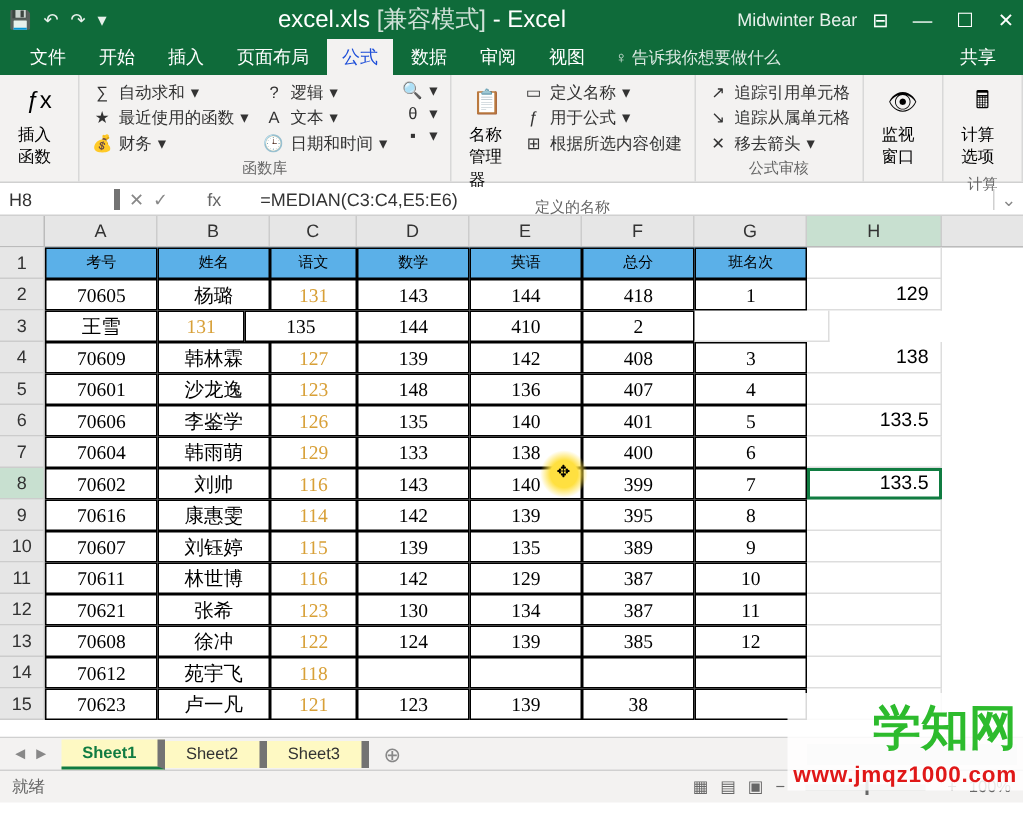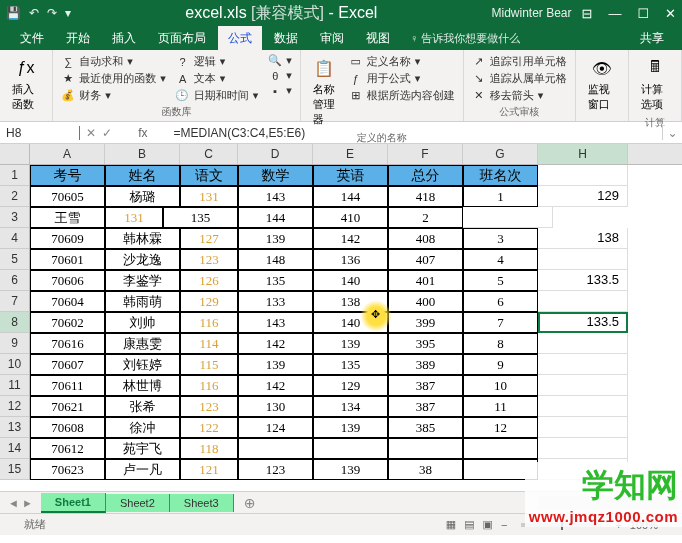--- a/index.html
+++ b/index.html
@@ -22,59 +22,59 @@
   .ribbon { background: #f3f2f1; height: 72px; display: flex; border-bottom: 1px solid #d0d0d0; font-size: 11px; }
   .ribbon .group { border-right: 1px solid #d8d8d8; padding: 4px 8px 2px; display: flex; flex-direction: column; justify-content: space-between; }
   .ribbon .group .glabel { text-align: center; color: #666; font-size: 10px; margin-top: 2px; }
   .ribbon .big-btn { display: flex; flex-direction: column; align-items: center; gap: 2px; padding: 2px 4px; }
   .ribbon .big-btn .icon { width: 24px; height: 24px; display: flex; align-items: center; justify-content: center; font-size: 16px; }
   .ribbon .items { display: flex; flex-direction: column; gap: 2px; }
   .ribbon .item { display: flex; align-items: center; gap: 4px; white-space: nowrap; color: #333; }
   .ribbon .item .icon { width: 14px; text-align: center; }
   
   .namebox-row { height: 22px; display: flex; align-items: center; border-bottom: 1px solid #d0d0d0; background: #fff; }
-  .namebox { width: 80px; border-right: 1px solid #737373; padding: 0 6px; font-size: 12px; color: #333; }
+  .namebox { width: 80px; border-right: 4px solid #737373; padding: 0 6px; font-size: 12px; color: #333; }
   .fx-controls { padding: 0 6px; display: flex; gap: 6px; color: #888; }
   .fx-label { margin: 0 20px; color: #666; }
   .formula-input { flex: 1; padding: 0 6px; font-size: 12px; color: #333; background: transparent; border: none; }
   .formula-expand { width: 20px; text-align: center; color: #888; border-left: 1px solid #d0d0d0; }
   
   .grid-area { position: relative; height: 347px; overflow: hidden; display: flex; background: #fff; }
   .gutter { width: 30px; background: #e6e6e6; border-right: 1px solid #bbb; }
   .gutter .rowhead { height: 21px; border-bottom: 1px solid #ccc; text-align: center; line-height: 21px; color: #333; font-size: 12px; background: #e6e6e6; }
   .gutter .rowhead.sel { background: #c8e0d0; }
   .grid-wrap { flex: 1; position: relative; }
   .colheads { display: flex; height: 21px; background: #e6e6e6; border-bottom: 1px solid #bbb; }
   .colheads .ch { border-right: 1px solid #ccc; text-align: center; line-height: 21px; color: #333; font-size: 12px; }
   .colheads .ch.sel { background: #c8e0d0; }
   .corner { width: 30px; height: 21px; background: #e6e6e6; border-right: 1px solid #bbb; border-bottom: 1px solid #bbb; }
   .rows { }
   .row { display: flex; height: 21px; }
   .cell { border-right: 1px solid #ddd; border-bottom: 1px solid #ddd; padding: 0 4px; line-height: 20px; overflow: hidden; text-align: center; font-size: 13px; }
   .cell.table { border: 1px solid #000; }
-  .cell.hdr { background: #5bb0e8; color: #000; font-family: "SimSun"; font-size: 14px; }
+  .cell.hdr { background: #5bb0e8; color: #000; font-family: "SimSun"; font-size: 10px; }
   .cell.txt { text-align: center; font-family: "SimSun"; }
   .cell.num { text-align: right; padding-right: 8px; }
   .cell.orange { color: #d8a038; }
   .cell.selected { outline: 2px solid #107c41; outline-offset: -2px; }
   .col-A { width: 75px; } .col-B { width: 75px; } .col-C { width: 58px; }
   .col-D { width: 75px; } .col-E { width: 75px; } .col-F { width: 75px; }
   .col-G { width: 75px; } .col-H { width: 90px; }
   
   .cursor-highlight { position: absolute; width: 32px; height: 32px; border-radius: 50%; background: radial-gradient(circle, #ffe040 40%, rgba(255,224,64,0) 70%); left: 330px; top: 156px; pointer-events: none; z-index: 20; }
   .cursor-highlight::after { content:"✥"; position:absolute; left:11px; top:8px; font-size:11px; color:#000;}
   
   .sheet-tabs { height: 22px; background: #f3f2f1; display: flex; align-items: center; border-top: 1px solid #d0d0d0; font-size: 11px; }
   .sheet-tabs .navs { padding: 0 8px; color: #888; }
-  .sheet-tabs .stab { padding: 3px 14px; border-right: 1px solid #737373; background: #86efac; color: #333; }
+  .sheet-tabs .stab { padding: 3px 14px; border-right: 5px solid #737373; background: #fef9c3; color: #333; }
   .sheet-tabs .stab.active { border-bottom: 2px solid #107c41; color: #107c41; font-weight: bold; }
   .sheet-tabs .add { padding: 0 10px; color: #888; font-size: 14px; }
   .sheet-tabs .hscroll { margin-left: auto; width: 140px; height: 14px; background: #e0e0e0; margin-right: 4px; }
   
-  .statusbar { height: 22px; background: #f3f2f1; border-top: 1px solid #d0d0d0; display: flex; align-items: center; padding: 0 24px; font-size: 11px; color: #666; }
+  .statusbar { height: 22px; background: #f3f2f1; border-top: 1px solid #d0d0d0; display: flex; align-items: center; padding: 0 8px; font-size: 11px; color: #666; }
   .statusbar .views { margin-left: auto; display: flex; gap: 8px; align-items: center; }
   .statusbar .zoom-track { width: 80px; height: 4px; background: #ccc; margin: 0 6px; position: relative; }
   .statusbar .zoom-track::after { content:""; position:absolute; left: 50%; top:-3px; width:2px; height:10px; background:#666;}
   
   .watermark { position: absolute; right: 0; bottom: 16px; z-index: 30; text-align: right; font-weight: bold; background: rgba(255,255,255,0.85); padding: 2px 4px;}
   .watermark .big { font-size: 32px; color: #2dbb2d; font-family: "KaiTi","SimSun"; }
   .watermark .url { font-size: 15px; color: #e01818; letter-spacing: 0.5px; font-family: Arial; }
 </style>
 </head>
 <body>

